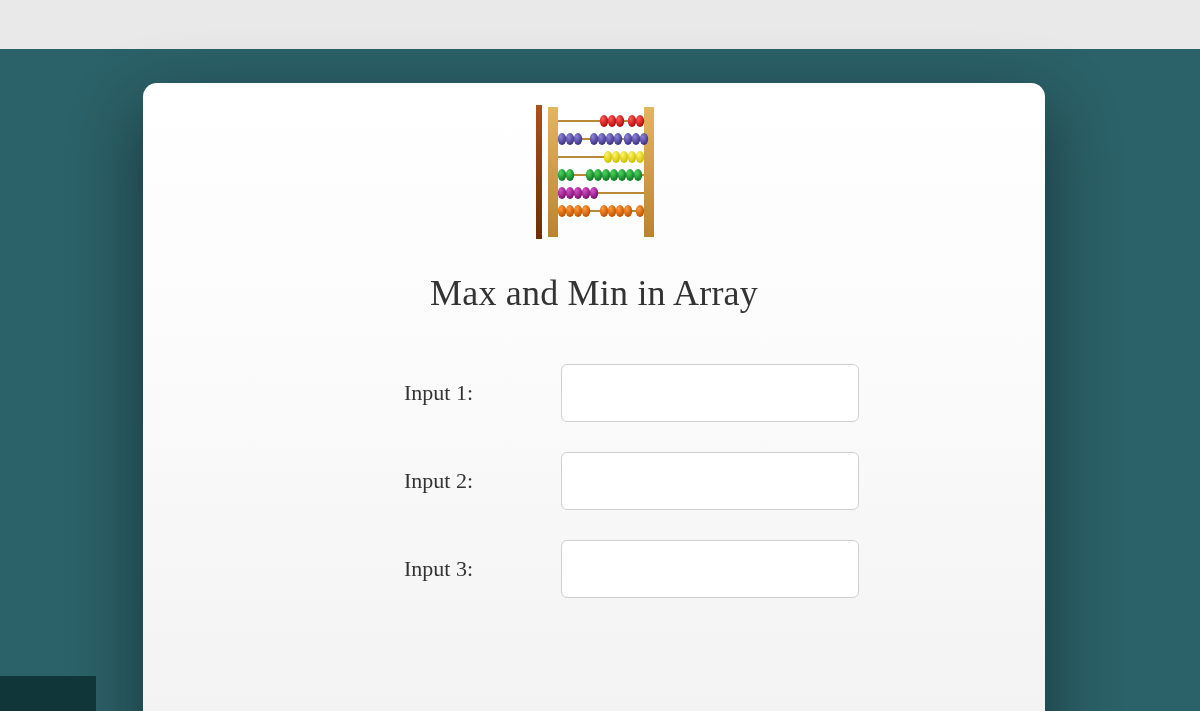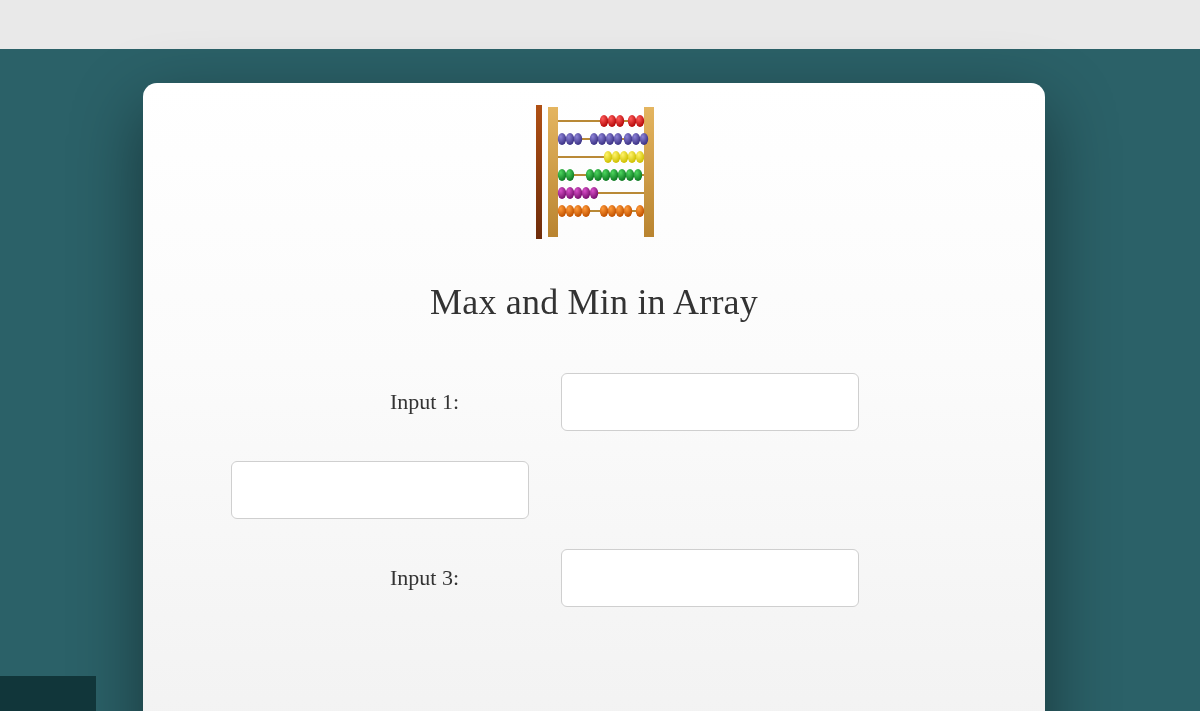--- a/index.html
+++ b/index.html
@@ -37,32 +37,32 @@
   }
   .abacus-holder {
     display: flex;
     justify-content: center;
   }
   .abacus-svg { display: block; }
   .card-title {
     font-size: 36px;
     font-weight: 400;
     color: #333;
-    margin: 38px 0 50px 0;
+    margin: 29px 0 50px 0;
     letter-spacing: .2px;
   }
   .form-row {
     display: flex;
     align-items: center;
     margin: 0 0 30px 0;
   }
   .form-label {
     width: 330px;
     padding-right: 0;
-    text-align: left;
+    text-align: right;
     padding-left: 247px;
     font-size: 22px;
     color: #333;
   }
   .form-field-wrap {
     padding-left: 88px;
   }
   .form-input {
     width: 298px;
     height: 58px;
@@ -197,20 +197,21 @@
       </svg>
     </div>
 
     <h1 class="card-title">Max and Min in Array</h1>
 
     <div class="form-row">
       <div class="form-label">Input 1:</div>
       <div class="form-field-wrap"><input class="form-input" type="text" value="" style=""></div>
     </div>
     <div class="form-row">
+      <div class="form-label">Input 2:</div>
       <div class="form-field-wrap"><input class="form-input" type="text" value="" style=""></div>
     </div>
     <div class="form-row">
       <div class="form-label">Input 3:</div>
       <div class="form-field-wrap"><input class="form-input" type="text" value="" style=""></div>
     </div>
 
   </div>
 
 </div>

